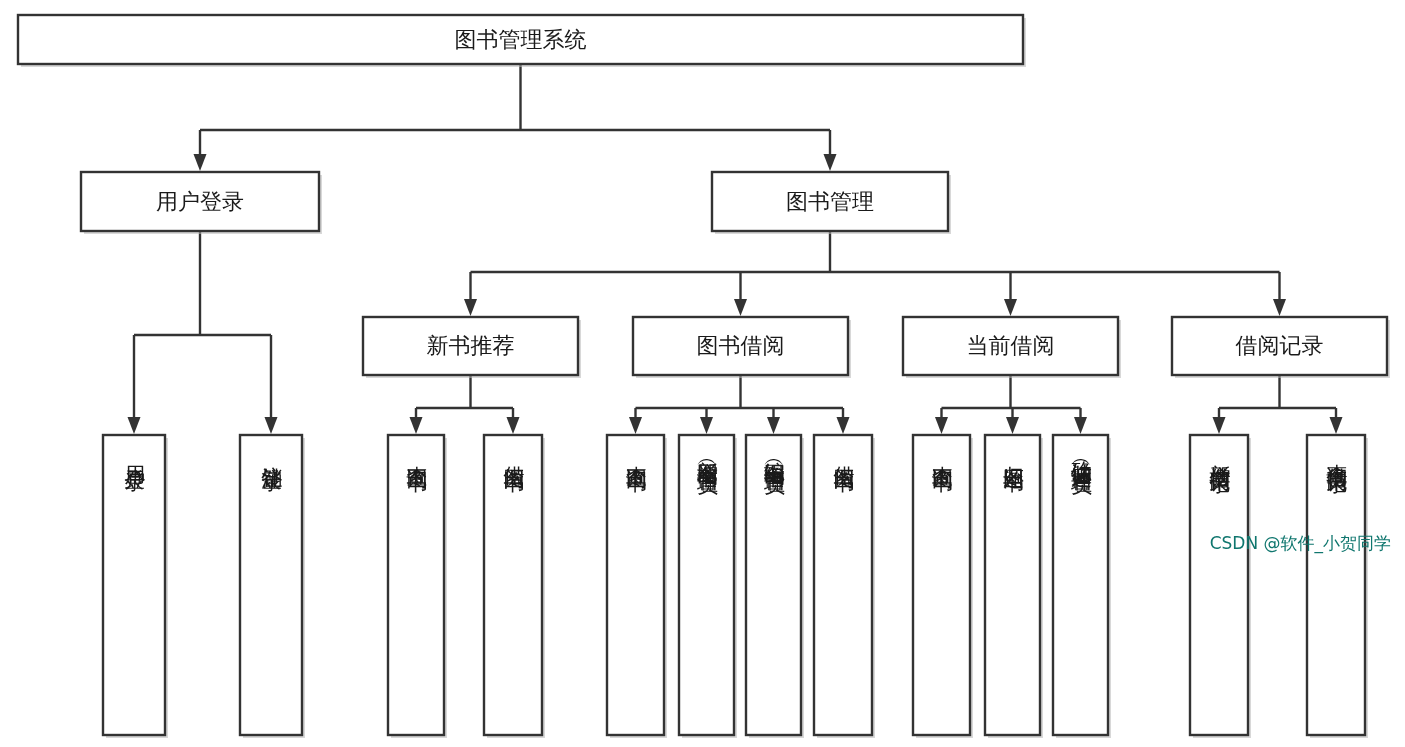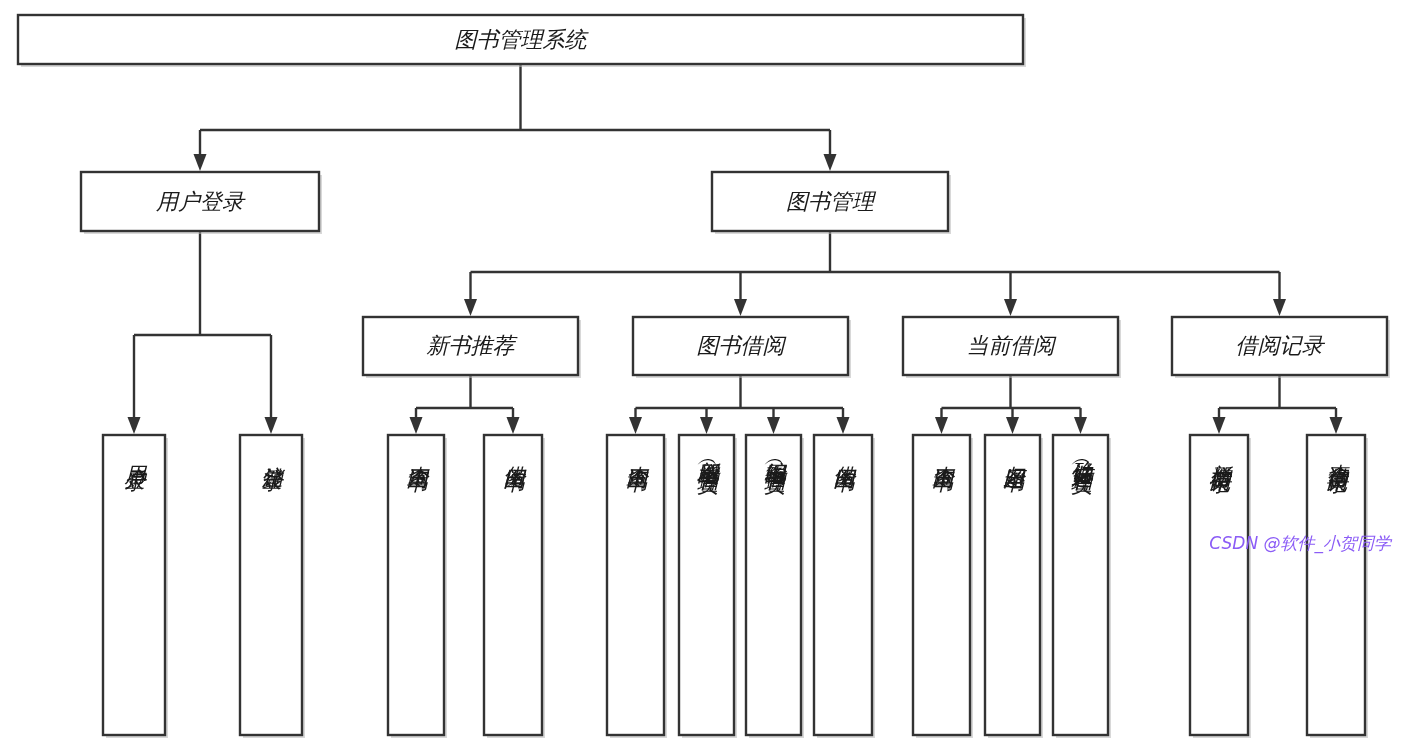--- a/index.html
+++ b/index.html
@@ -12,21 +12,20 @@
     width: 1405px;
     height: 747px;
     font-family: "DejaVu Sans", "Liberation Sans", sans-serif;
     overflow: hidden;
     position: relative;
   }
   #diagram-root {
     position: relative;
     width: 1405px;
     height: 561px;
-    font-style: italic;
   }
   svg#tree-svg {
     position: absolute;
     top: 0;
     left: 0;
     width: 1405px;
     height: 747px;
     display: block;
   }
   .node-box {
@@ -62,21 +61,21 @@
     font-size: 21px;
     writing-mode: vertical-rl;
     letter-spacing: 2px;
   }
   .watermark {
     position: absolute;
     right: 14px;
     bottom: 6px;
     font-family: "DejaVu Sans", "Liberation Sans", sans-serif;
     font-size: 17px;
-    color: #8b5cf6;
+    color: #0f766e;
     white-space: nowrap;
     user-select: none;
     pointer-events: none;
   }
 </style>
 </head>
 <body>
 
 <div id="diagram-root">
   <svg id="tree-svg" viewBox="0 0 1405 747" xmlns="http://www.w3.org/2000/svg">

